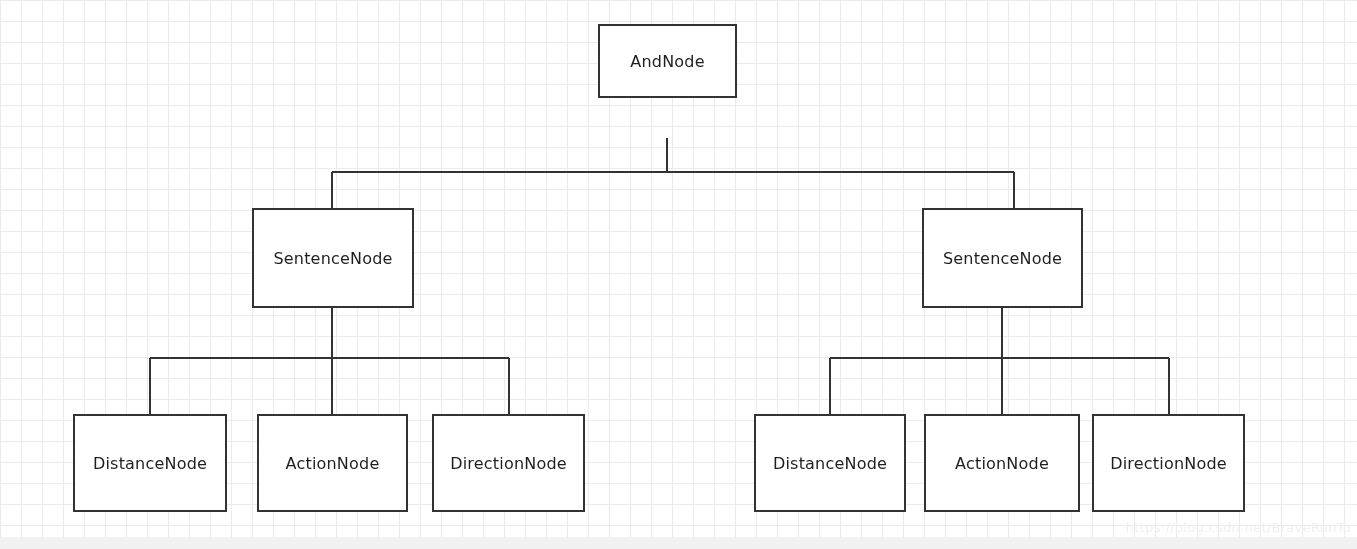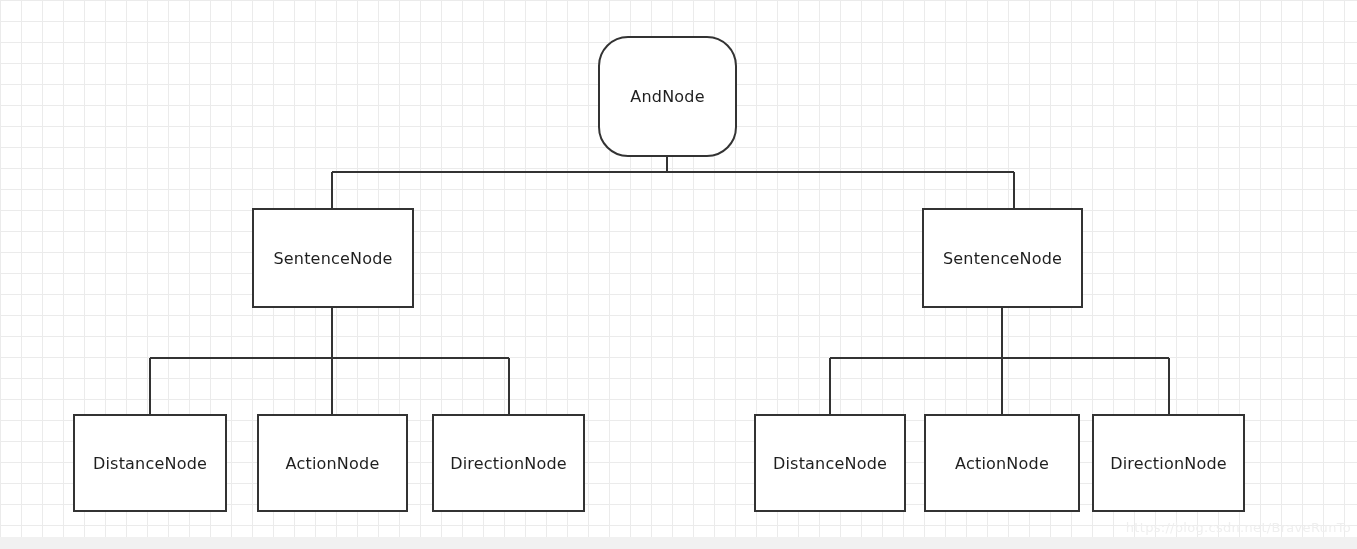--- a/index.html
+++ b/index.html
@@ -99,21 +99,21 @@
       <path d="M509,358 L509,414"></path>
 
       <path d="M1002,308 L1002,358"></path>
       <path d="M830,358 L1169,358"></path>
       <path d="M830,358 L830,414"></path>
       <path d="M1002,358 L1002,414"></path>
       <path d="M1169,358 L1169,414"></path>
     </g>
   </svg>
 
-  <div class="node" id="node-root" style="left: 598px; top: 36px; width: 139px; height: 121px; background: rgb(255, 255, 255); border-color: rgb(51, 51, 51); color: rgb(31, 31, 31); border-radius: 30px;">
+  <div class="node" id="node-root" style="left: 598px; top: 24px; width: 139px; height: 74px; background: rgb(255, 255, 255); border-color: rgb(51, 51, 51); color: rgb(31, 31, 31);">
     <span class="node-label">AndNode</span>
   </div>
   <div class="node" id="node-s1" style="left: 252px; top: 208px; width: 162px; height: 100px; background: rgb(255, 255, 255); border-color: rgb(51, 51, 51); color: rgb(31, 31, 31);">
     <span class="node-label">SentenceNode</span>
   </div>
   <div class="node" id="node-s2" style="left: 922px; top: 208px; width: 161px; height: 100px; background: rgb(255, 255, 255); border-color: rgb(51, 51, 51); color: rgb(31, 31, 31);">
     <span class="node-label">SentenceNode</span>
   </div>
   <div class="node" id="node-l1dist" style="left: 73px; top: 414px; width: 154px; height: 98px; background: rgb(255, 255, 255); border-color: rgb(51, 51, 51); color: rgb(31, 31, 31);">
     <span class="node-label">DistanceNode</span>

